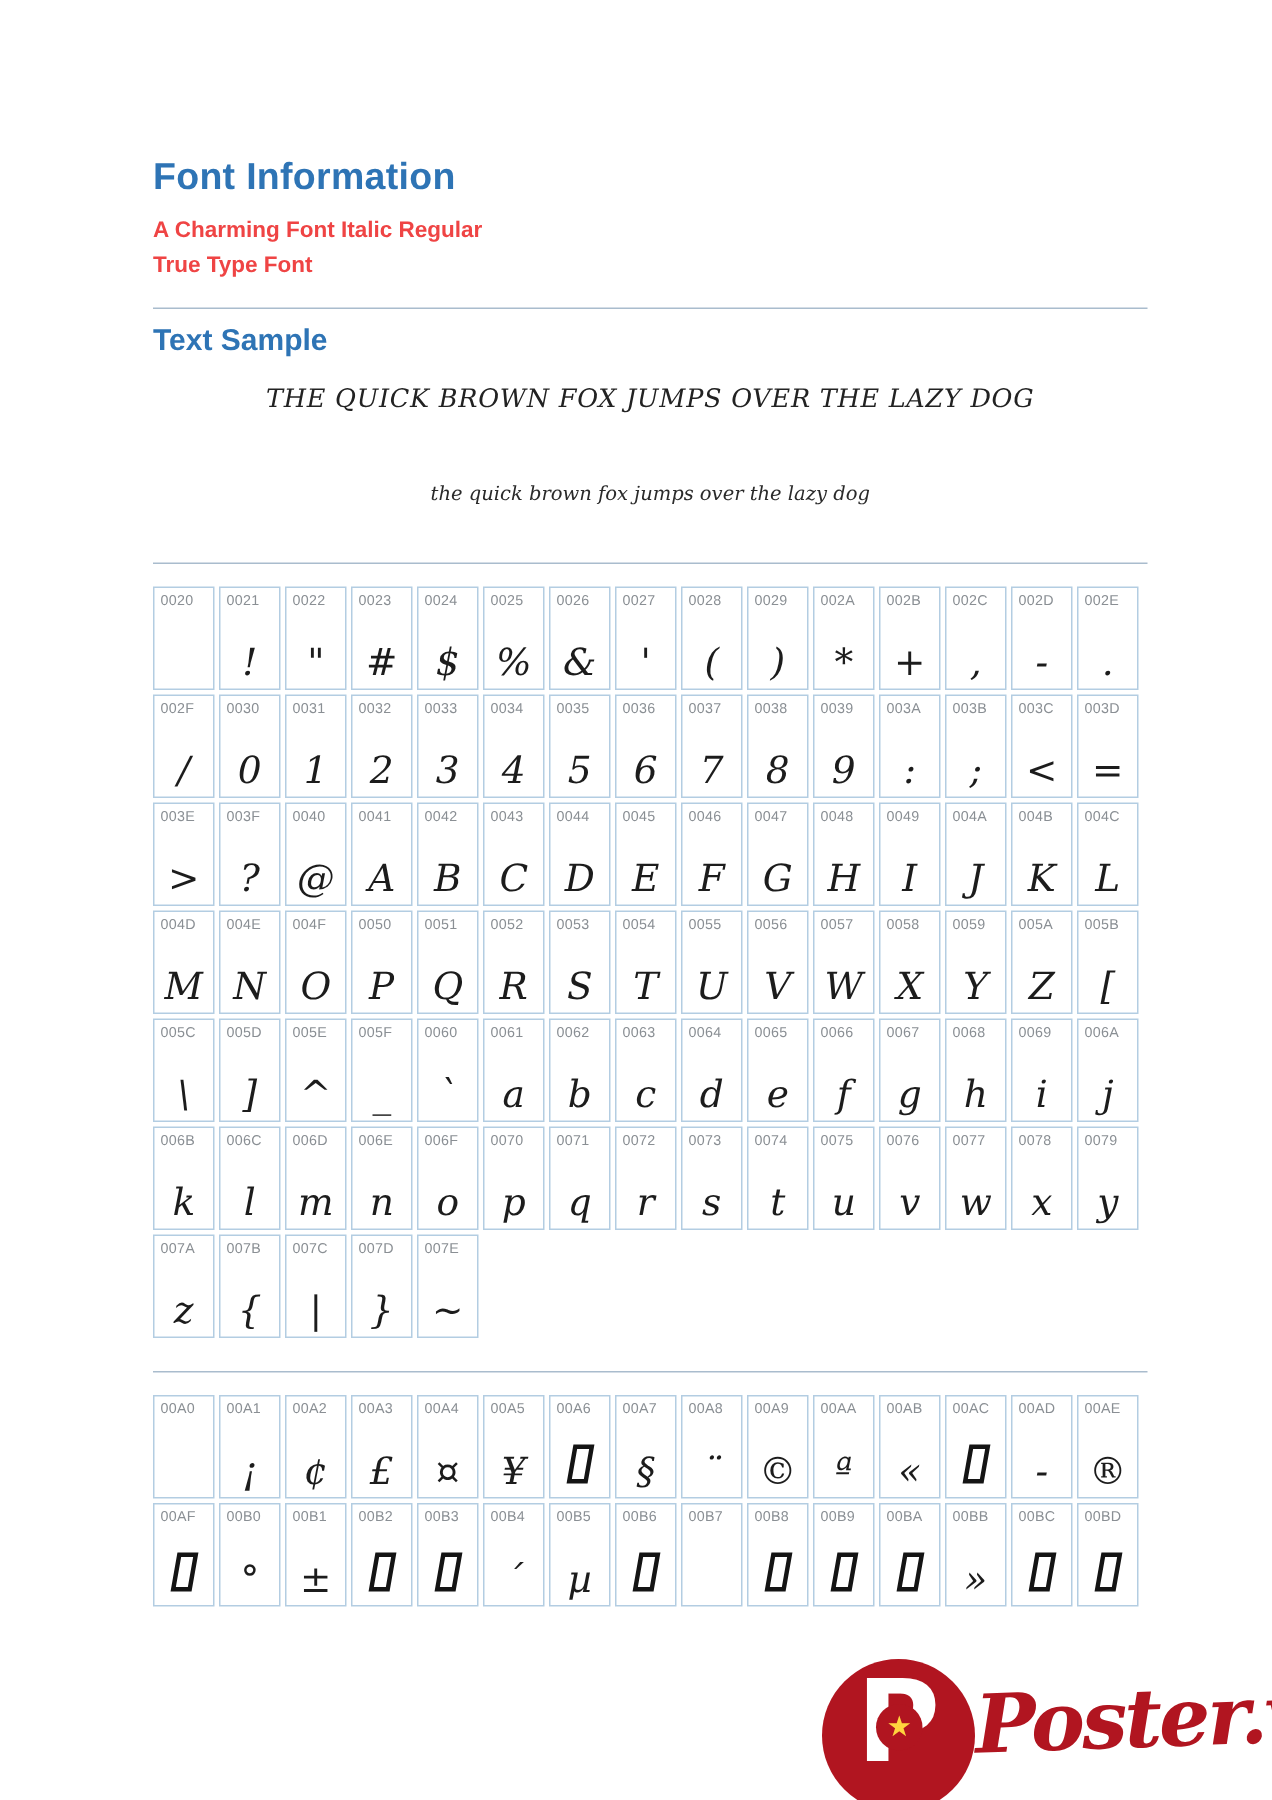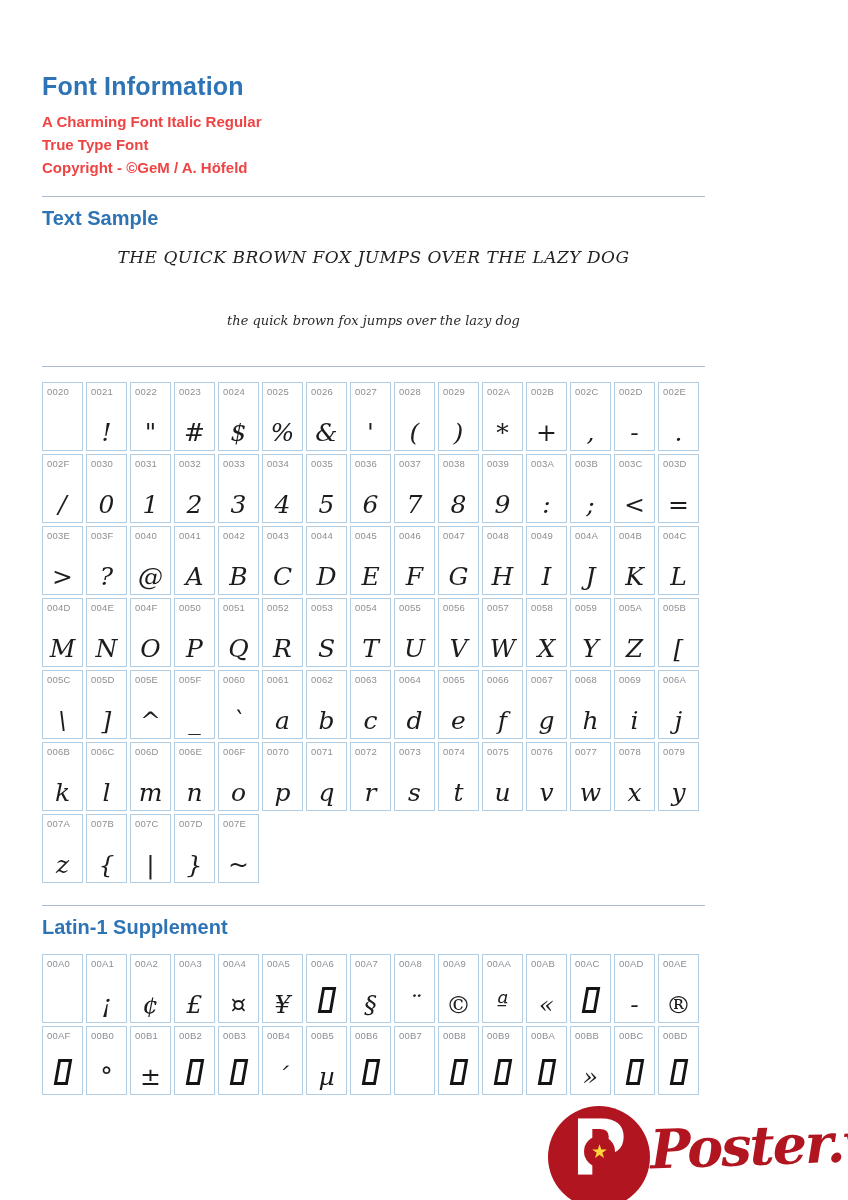--- a/index.html
+++ b/index.html
@@ -15,23 +15,23 @@
   html,body{background:#ffffff;}
   .page{
     position:relative;
     width:848px;height:1200px;
     background:#fff;
     overflow:hidden;
     font-family:"Liberation Sans",sans-serif;
     color:#000;
   }
   .content{
-    margin-left:42px;
+    margin-left:102px;
     width:663px;
-    padding-top:72px;
+    padding-top:104px;
   }
   h1{
     font-size:25px;
     font-weight:bold;
     color:var(--heading-blue);
     margin-bottom:9px;
     letter-spacing:0.2px;
   }
   .meta{
     font-size:15px;
@@ -154,21 +154,20 @@
 </style>
 </head>
 <body>
 
 <div class="page">
   <div class="content">
 
     <h1>Font Information</h1>
     <div class="meta">A Charming Font Italic Regular</div>
     <div class="meta">True Type Font</div>
-    <div class="meta">Copyright - ©GeM / A. Höfeld</div>
 
     <div class="rule r1"></div>
     <h2>Text Sample</h2>
     <div class="sample-upper">THE QUICK BROWN FOX JUMPS OVER THE LAZY DOG</div>
     <div class="sample-lower">the quick brown fox jumps over the lazy dog</div>
 
     <div class="rule r2"></div>
     <div class="glyph-table">
         <div class="cell">
           <span class="code">0020</span>
@@ -546,21 +545,20 @@
           <span class="code">007D</span>
           <span class="glyph">}</span>
         </div>
         <div class="cell">
           <span class="code">007E</span>
           <span class="glyph">~</span>
         </div>
       </div>
 
     <div class="rule r3"></div>
-    <h2>Latin-1 Supplement</h2>
     <div class="glyph-table">
         <div class="cell">
           <span class="code">00A0</span>
           <span class="glyph"></span>
         </div>
         <div class="cell">
           <span class="code">00A1</span>
           <span class="glyph">¡</span>
         </div>
         <div class="cell">

